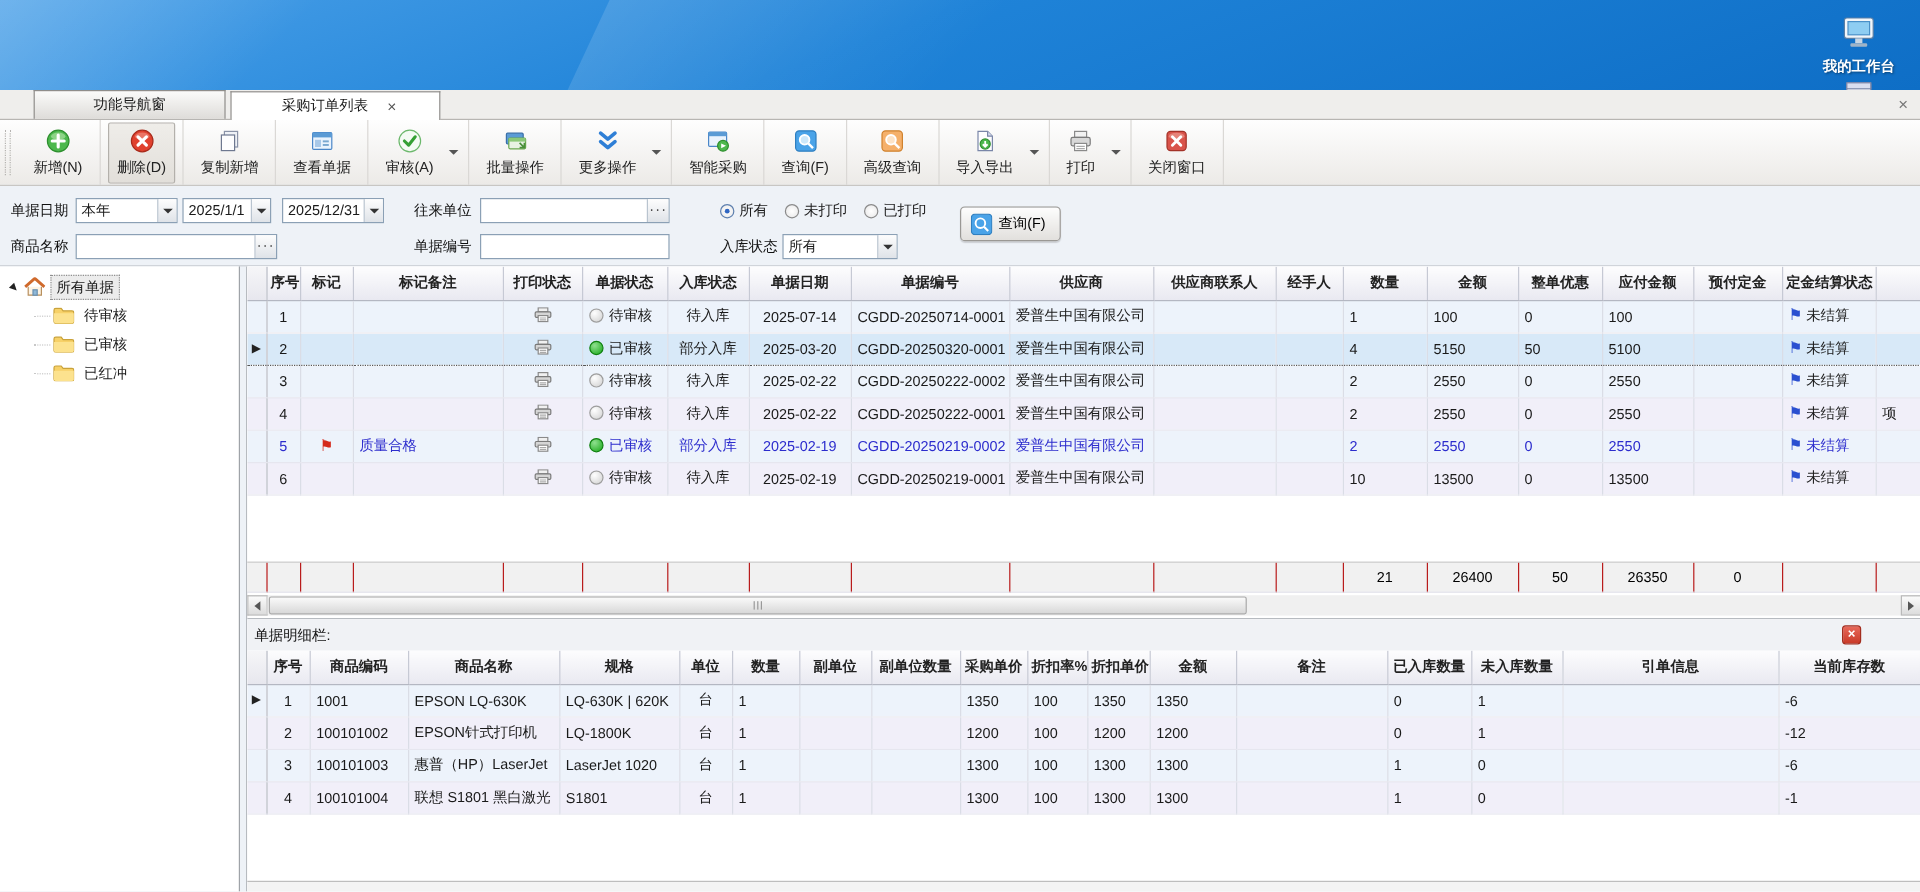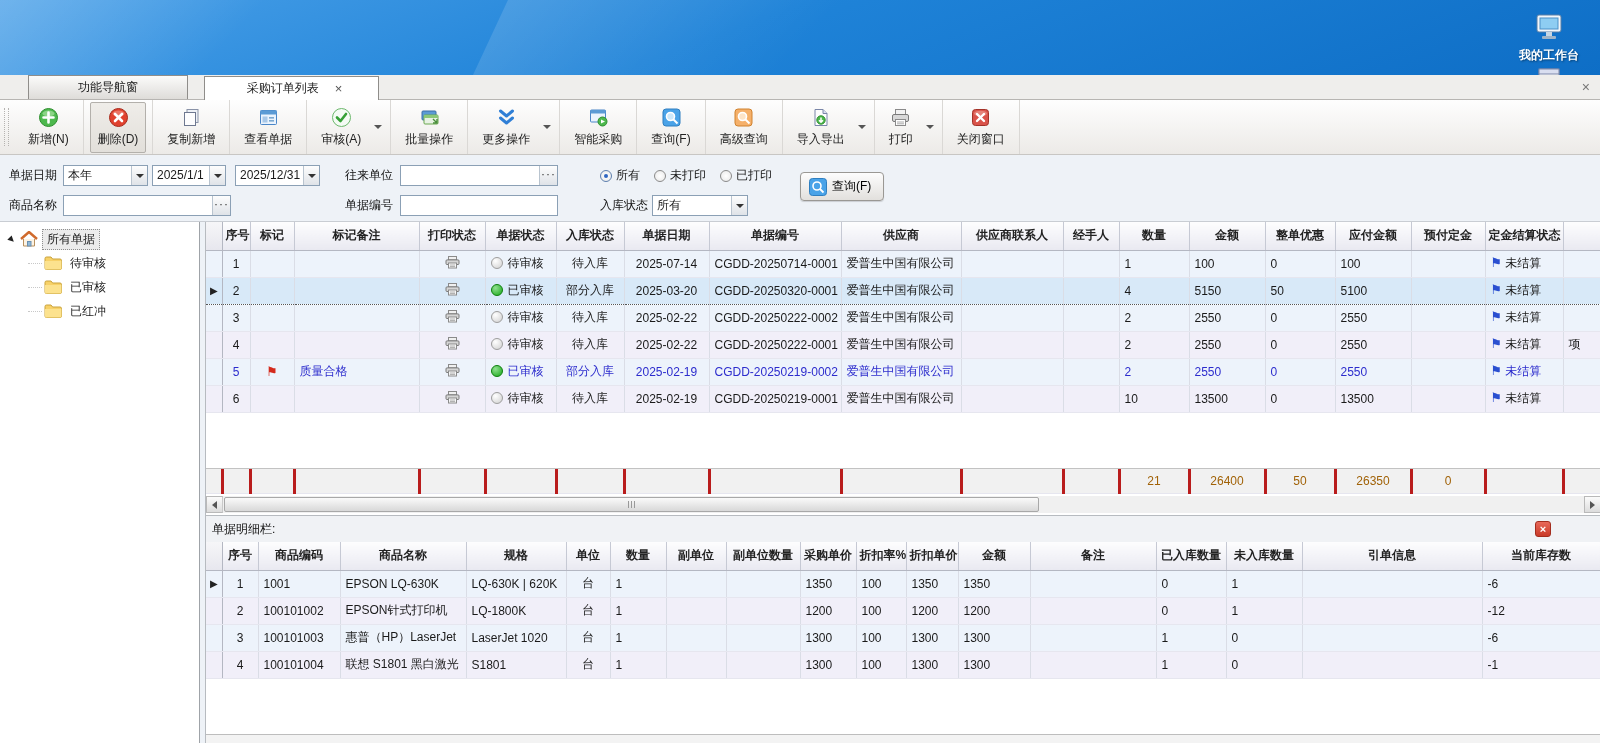--- a/index.html
+++ b/index.html
@@ -29,21 +29,21 @@
   .qa-label { margin-top:3px; color:#fff; font-weight:bold; font-size:12px;
     text-shadow:1px 1px 2px rgba(0,0,0,.45); white-space:nowrap; }
 
   
   .tabstrip { position:relative; height:25px; background:#efeeec; border-bottom:1px solid #b7b5b2;
     display:flex; align-items:flex-end; }
   .tab { height:24px; display:flex; align-items:center; justify-content:center; padding:0 18px;
     border:1px solid #8f8d8a; border-bottom:none; font-size:12px; cursor:pointer; }
   .tab.inactive { width:160px; margin-left:28px;
     background:linear-gradient(#fbfbfa,#dedcd9); }
-  .tab.active { width:175px; background:#fff; margin-left:16px; position:relative; top:1px;padding-left:24px; }
+  .tab.active { width:175px; background:#fff; margin-left:4px; position:relative; top:1px;padding-left:24px; }
   .tab-close { margin-left:16px; color:#555; font-size:13px; line-height:10px; cursor:pointer; }
   .strip-close { position:absolute; right:10px; top:4px; color:#777; font-size:14px; cursor:pointer; }
 
   
   .toolbar { height:55px; background:linear-gradient(#fefefe,#eceae7);
     border-bottom:1px solid #c8c6c3; display:flex; align-items:stretch; padding-left:14px; position:relative; }
   .toolbar::before { content:""; position:absolute; left:4px; top:8px; bottom:8px; width:3px;
     border-left:1px dotted #b5b3b0; border-right:1px dotted #b5b3b0; }
   .tbtn { display:flex; align-items:center; padding:0 6px; border-right:1px solid #dad8d5; cursor:pointer; }
   .tbtn-main { display:flex; flex-direction:column; align-items:center; padding:4px 7px; border-radius:2px;
@@ -107,21 +107,21 @@
     padding:0; text-align:center; color:#222; font-size:10px; }
   .grid td.c { text-align:center; }
   .st-circle { width:12px; height:12px; border-radius:50%; display:inline-block; margin-right:5px; vertical-align:-2px; }
   .st-pending  { background:radial-gradient(circle at 35% 30%,#ffffff,#cfcfcf); border:1px solid #9e9e9e; }
   .st-approved { background:radial-gradient(circle at 35% 30%,#90e090,#18a818); border:1px solid #108010; }
   .flag-blue { color:#2a4fd0; font-size:13px; margin-right:3px; }
   .flag-red  { color:#d42a1c; font-size:13px; }
 
   .summary-wrap { position:absolute; left:0; top:246px; width:1395px; height:26px; background:#f1f1f1;
     border-top:1px solid #c2c2c2; border-bottom:1px solid #c2c2c2; }
-  .summary-wrap td { height:24px; border-right:3px solid #b91c1c; text-align:center; color:#a16207;
+  .summary-wrap td { height:24px; border-right:1px solid #b91c1c; text-align:center; color:#000000;
     overflow:hidden; white-space:nowrap; }
 
   .hscroll { position:absolute; left:0; top:274px; width:1395px; height:17px; background:#f0f0f0;
     display:flex; align-items:center; }
   .sc-btn { width:17px; height:17px; background:linear-gradient(#fbfbfb,#dcdcdc); border:1px solid #b9b9b9;
     display:flex; align-items:center; justify-content:center; cursor:pointer; }
   .sc-left  { border-right-color:#c9c9c9; }
   .sc-thumb { width:815px; height:15px; margin:0 1px; background:linear-gradient(#fafafa,#d8d8d8);
     border:1px solid #a8a8a8; border-radius:2px; display:flex; align-items:center; justify-content:center; cursor:grab; }
   .grip { width:1px; height:7px; background:#999; margin:0 1px; }

